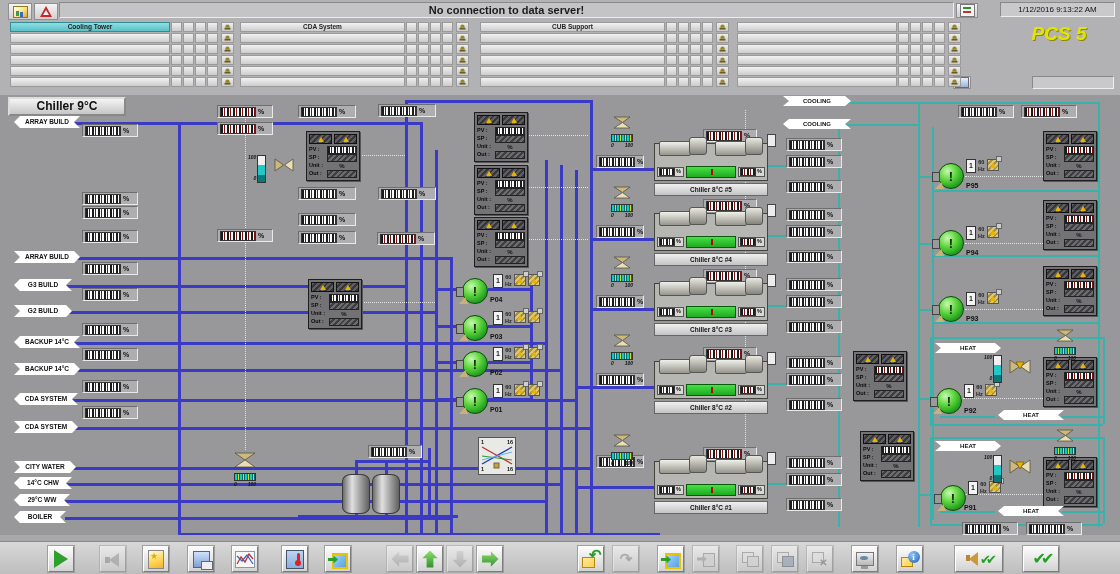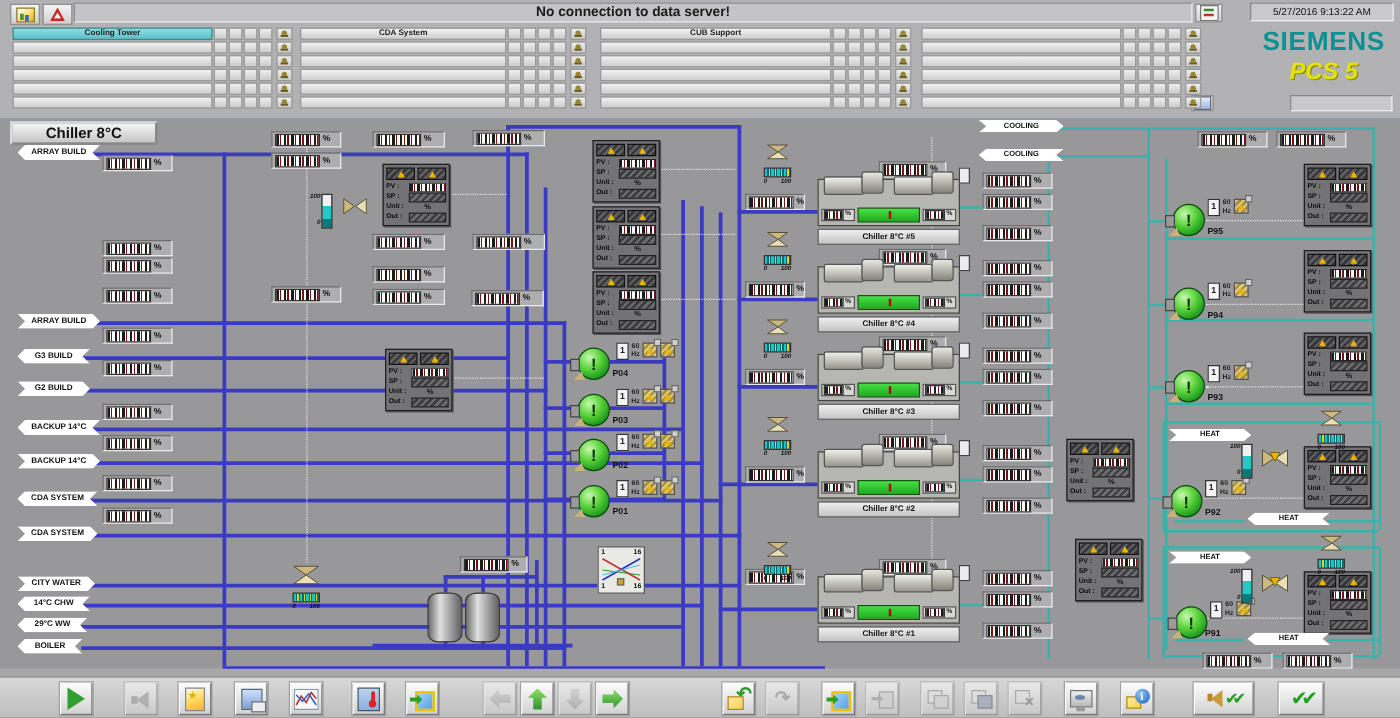--- a/index.html
+++ b/index.html
@@ -146,23 +146,22 @@
     <button class="hbtn" style="left:8px;top:3px;width:24px;height:17px">
         <span class="hic-pic"></span>
       </button>
     <button class="hbtn" style="left:34px;top:3px;width:24px;height:17px">
         <span class="hic-warn"></span>
       </button>
     <div class="msg">No connection to data server!</div>
     <button class="hbtn" style="left:956px;top:3px;width:22px;height:15px">
         <span class="hic-page"></span>
       </button>
-    <div class="dt">5/27/2016 9:13:22 AM</div>
+    <div class="dt">1/12/2016 9:13:22 AM</div>
     <div class="brand">
-      <div class="b1">SIEMENS</div>
       <div class="b2">PCS 5</div>
     </div>
     <button class="hbtn" style="left:953px;top:76px;width:18px;height:13px">
         <span class="hic-mon"></span>
       </button>
     <div class="fld" style="left:1032px;top:76px;width:80px;height:11px"></div>
 
     <div class="arow" style="left:10px;top:22px">
         <button class="awide on" style="width:160px">Cooling Tower</button>
         <i class="sq"></i>
@@ -493,21 +492,21 @@
     <div class="dlh" style="left:528px;top:92px;width:60px"></div>
     <div class="dlh" style="left:528px;top:144px;width:60px"></div>
     <div class="dlh" style="left:362px;top:207px;width:73px"></div>
     <div class="dlh" style="left:360px;top:60px;width:45px"></div>
     <div class="dlh" style="left:965px;top:81px;width:78px"></div>
     <div class="dlh" style="left:965px;top:148px;width:78px"></div>
     <div class="dlh" style="left:965px;top:214px;width:78px"></div>
     <div class="dlh" style="left:963px;top:303px;width:80px"></div>
     <div class="dlh" style="left:965px;top:399px;width:78px"></div>
 
-    <button class="title-btn">Chiller 8°C</button>
+    <button class="title-btn">Chiller 9°C</button>
 
     <button class="flabel fl-l" style="left:14px;top:21px;width:66px">ARRAY BUILD</button>
     <button class="flabel fl-r" style="left:14px;top:156px;width:66px">ARRAY BUILD</button>
     <button class="flabel fl-l" style="left:14px;top:184px;width:58px">G3 BUILD</button>
     <button class="flabel fl-r" style="left:14px;top:210px;width:58px">G2 BUILD</button>
     <button class="flabel fl-l" style="left:14px;top:241px;width:66px">BACKUP 14°C</button>
     <button class="flabel fl-r" style="left:14px;top:268px;width:66px">BACKUP 14°C</button>
     <button class="flabel fl-l" style="left:14px;top:298px;width:64px">CDA SYSTEM</button>
     <button class="flabel fl-r" style="left:14px;top:326px;width:64px">CDA SYSTEM</button>
     <button class="flabel fl-r" style="left:14px;top:366px;width:62px">CITY WATER</button>

